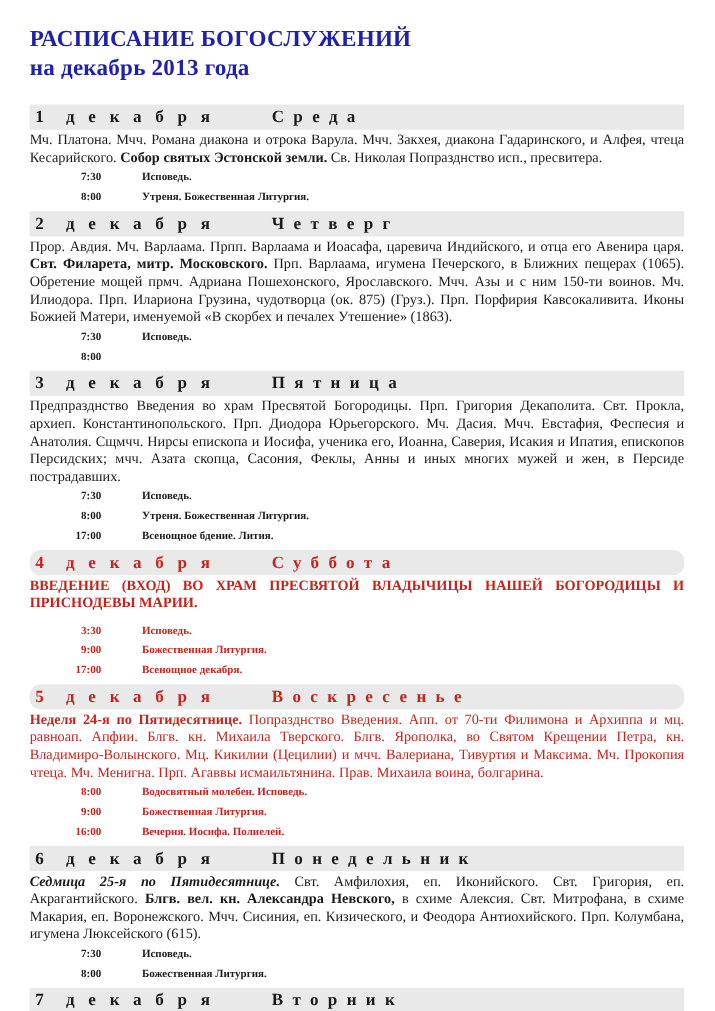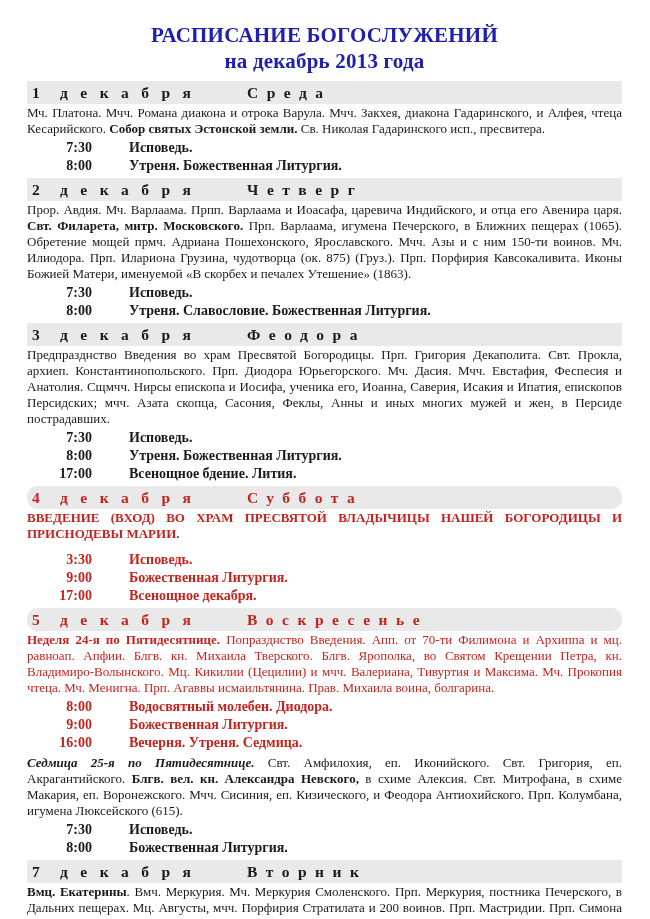--- a/index.html
+++ b/index.html
@@ -2,21 +2,21 @@
 <html lang="ru" style="--title_blue: #2020AE; --feast_red: #C3251E; --header_bg: #E9E9E9; --text: #1A1A1A;"><head>
 <meta charset="utf-8">
 <style>
   html,body{margin:0;padding:0;background:#ffffff;}
   body{
     width:650px;height:919px;overflow:hidden;
     font-family:"Liberation Serif","DejaVu Serif",serif;
     color:var(--text,#1a1a1a);
   }
   .page{padding:22px 28px 0 27px;}
-  .title-block{text-align:center;margin-bottom:7px;}
+  .title-block{text-align:left;margin-bottom:21px;}
   .title-line{
     color:var(--title_blue,#2020AE);
     font-weight:bold;font-size:21px;line-height:26px;
     letter-spacing:0.2px;
   }
   .day{margin:0;}
   .day-header{
     position:relative;
     background:var(--header_bg,#E9E9E9);
     font-weight:bold;font-size:15.5px;line-height:19px;
@@ -32,39 +32,39 @@
     font-size:13px;line-height:16px;
     text-align:justify;
   }
   .red-day .desc{color:var(--feast_red,#C3251E);}
   .seg.bold{font-weight:bold;}
   .seg.bold-italic{font-weight:bold;font-style:italic;}
   .services{margin:2px 0 3px 0;}
   .services.gap-top{margin-top:9px;}
   .service-row{
     display:flex;align-items:center;
-    font-size:14px;line-height:18px;font-weight:bold;
+    font-size:10px;line-height:18px;font-weight:bold;
   }
   .red-day .service-row{color:var(--feast_red,#C3251E);}
   .service-time{margin-left:25px;width:40px;text-align:right;flex:none;}
   .service-title{margin-left:37px;}
 </style>
 </head>
 <body>
 
 <div class="page">
 
   <div class="title-block">
     <div class="title-line">РАСПИСАНИЕ БОГОСЛУЖЕНИЙ</div>
     <div class="title-line">на декабрь 2013 года</div>
   </div>
 
   <section class="day">
     <div class="day-header"><span class="day-num">1</span><span class="day-month">декабря</span><span class="day-weekday">Среда</span></div>
-    <p class="desc"><span class="seg">Мч. Платона. Мчч. Романа диакона и отрока Варула. Мчч. Закхея, диакона Гадаринского, и Алфея, чтеца Кесарийского. </span><span class="seg bold">Собор святых Эстонской земли. </span><span class="seg">Св. Николая Гадаринского исп., пресвитера.</span></p>
+    <p class="desc"><span class="seg">Мч. Платона. Мчч. Романа диакона и отрока Варула. Мчч. Закхея, диакона Гадаринского, и Алфея, чтеца Кесарийского. </span><span class="seg bold">Собор святых Эстонской земли. </span><span class="seg">Св. Николая Попразднство исп., пресвитера.</span></p>
     <div class="services">
       <div class="service-row">
           <span class="service-time">7:30</span>
           <span class="service-title">Исповедь.</span>
         </div>
       <div class="service-row">
           <span class="service-time">8:00</span>
           <span class="service-title">Утреня. Божественная Литургия.</span>
         </div>
     </div>
@@ -73,27 +73,26 @@
   <section class="day">
     <div class="day-header"><span class="day-num">2</span><span class="day-month">декабря</span><span class="day-weekday">Четверг</span></div>
     <p class="desc"><span class="seg">Прор. Авдия. Мч. Варлаама. Прпп. Варлаама и Иоасафа, царевича Индийского, и отца его Авенира царя. </span><span class="seg bold">Свт. Филарета, митр. Московского. </span><span class="seg">Прп. Варлаама, игумена Печерского, в Ближних пещерах (1065). Обретение мощей прмч. Адриана Пошехонского, Ярославского. Мчч. Азы и с ним 150-ти воинов. Мч. Илиодора. Прп. Илариона Грузина, чудотворца (ок. 875) (Груз.). Прп. Порфирия Кавсокаливита. Иконы Божией Матери, именуемой «В скорбех и печалех Утешение» (1863).</span></p>
     <div class="services">
       <div class="service-row">
           <span class="service-time">7:30</span>
           <span class="service-title">Исповедь.</span>
         </div>
       <div class="service-row">
           <span class="service-time">8:00</span>
-          <span class="service-title">Утреня. Славословие. Божественная Литургия.</span>
         </div>
     </div>
   </section>
 
   <section class="day">
-    <div class="day-header"><span class="day-num">3</span><span class="day-month">декабря</span><span class="day-weekday">Феодора</span></div>
+    <div class="day-header"><span class="day-num">3</span><span class="day-month">декабря</span><span class="day-weekday">Пятница</span></div>
     <p class="desc"><span class="seg">Предпразднство Введения во храм Пресвятой Богородицы. Прп. Григория Декаполита. Свт. Прокла, архиеп. Константинопольского. Прп. Диодора Юрьегорского. Мч. Дасия. Мчч. Евстафия, Феспесия и Анатолия. Сщмчч. Нирсы епископа и Иосифа, ученика его, Иоанна, Саверия, Исакия и Ипатия, епископов Персидских; мчч. Азата скопца, Сасония, Феклы, Анны и иных многих мужей и жен, в Персиде пострадавших.</span></p>
     <div class="services">
       <div class="service-row">
           <span class="service-time">7:30</span>
           <span class="service-title">Исповедь.</span>
         </div>
       <div class="service-row">
           <span class="service-time">8:00</span>
           <span class="service-title">Утреня. Божественная Литургия.</span>
         </div>
@@ -122,34 +121,35 @@
         </div>
     </div>
   </section>
 
   <section class="day red-day">
     <div class="day-header"><span class="day-num">5</span><span class="day-month">декабря</span><span class="day-weekday">Воскресенье</span></div>
     <p class="desc"><span class="seg bold">Неделя 24-я по Пятидесятнице. </span><span class="seg">Попразднство Введения. Апп. от 70-ти Филимона и Архиппа и мц. равноап. Апфии. Блгв. кн. Михаила Тверского. Блгв. Ярополка, во Святом Крещении Петра, кн. Владимиро-Волынского. Мц. Кикилии (Цецилии) и мчч. Валериана, Тивуртия и Максима. Мч. Прокопия чтеца. Мч. Менигна. Прп. Агаввы исмаильтянина. Прав. Михаила воина, болгарина.</span></p>
     <div class="services">
       <div class="service-row">
           <span class="service-time">8:00</span>
-          <span class="service-title">Водосвятный молебен. Диодора.</span>
+          <span class="service-title">Водосвятный молебен. Исповедь.</span>
         </div>
       <div class="service-row">
           <span class="service-time">9:00</span>
           <span class="service-title">Божественная Литургия.</span>
         </div>
       <div class="service-row">
           <span class="service-time">16:00</span>
-          <span class="service-title">Вечерня. Утреня. Седмица.</span>
+          <span class="service-title">Вечерня. Иосифа. Полиелей.</span>
         </div>
     </div>
   </section>
 
   <section class="day">
+    <div class="day-header"><span class="day-num">6</span><span class="day-month">декабря</span><span class="day-weekday">Понедельник</span></div>
     <p class="desc"><span class="seg bold-italic">Седмица 25-я по Пятидесятнице. </span><span class="seg">Свт. Амфилохия, еп. Иконийского. Свт. Григория, еп. Акрагантийского. </span><span class="seg bold">Блгв. вел. кн. Александра Невского, </span><span class="seg">в схиме Алексия. Свт. Митрофана, в схиме Макария, еп. Воронежского. Мчч. Сисиния, еп. Кизического, и Феодора Антиохийского. Прп. Колумбана, игумена Люксейского (615).</span></p>
     <div class="services">
       <div class="service-row">
           <span class="service-time">7:30</span>
           <span class="service-title">Исповедь.</span>
         </div>
       <div class="service-row">
           <span class="service-time">8:00</span>
           <span class="service-title">Божественная Литургия.</span>
         </div>

